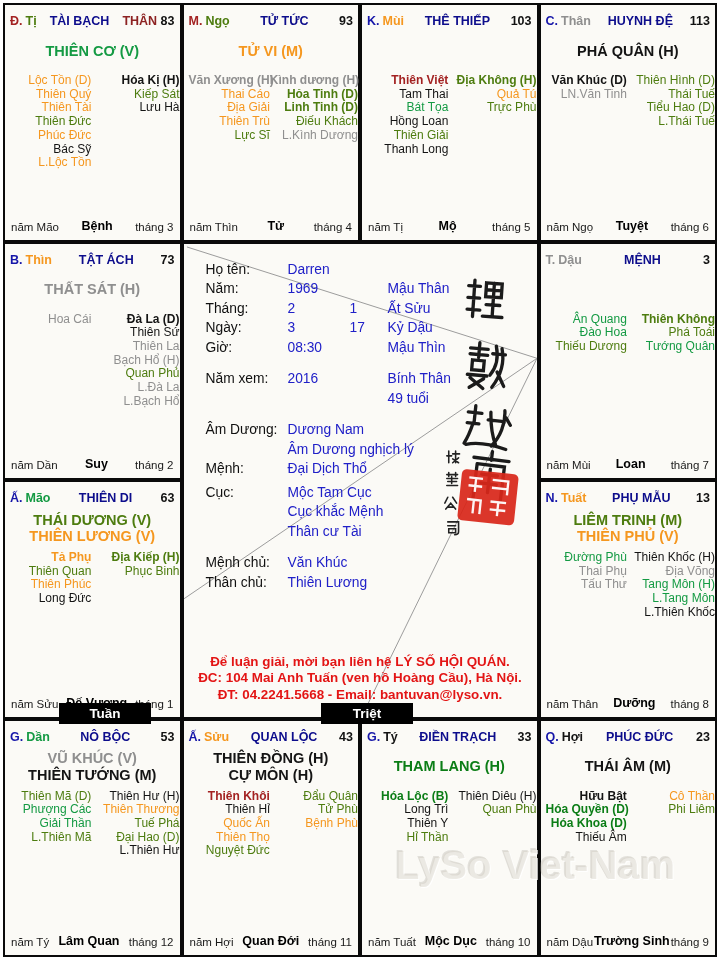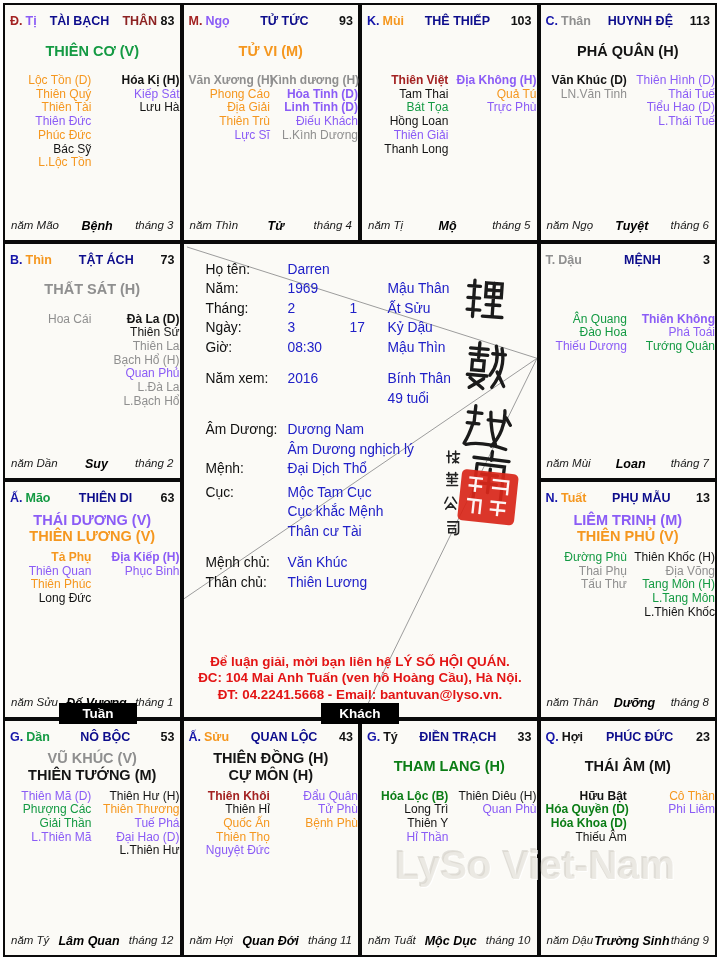--- a/index.html
+++ b/index.html
@@ -12,38 +12,38 @@
   .sb{flex:0 0 auto;}
   .stem{margin-right:3px;}
   .pname{flex:1 1 auto;text-align:center;color:#0d0d8c;}
   .pnum{flex:0 0 auto;text-align:right;color:#111;}
   .extra{color:#8d2222;}
   .mains{height:46px;display:flex;flex-direction:column;justify-content:center;text-align:center;font-weight:bold;font-size:14.5px;line-height:16.5px;white-space:nowrap;}
   .cols{display:flex;padding:0 0 0 5px;text-align:right;}
   .colL{width:48%;}
   .colR{width:52%;}
   .sl{font-size:12px;line-height:13.7px;white-space:nowrap;}
-  .foot{position:absolute;left:6px;right:6px;bottom:7px;display:flex;justify-content:space-between;align-items:flex-start;font-size:11.5px;color:#1a1a1a;font-style:italic;}
+  .foot{position:absolute;left:6px;right:6px;bottom:7px;display:flex;justify-content:space-between;align-items:flex-end;font-size:11.5px;color:#1a1a1a;}
   .stage{font-weight:bold;font-size:12.5px;color:#000;}
   
-  .bk{color:#141414}.gy{color:#8f8f8f}.or{color:#f5971f}.rd{color:#8b5cf6}
+  .bk{color:#141414}.gy{color:#8f8f8f}.or{color:#f5971f}.rd{color:#4d7c0f}
   .dr{color:#a32222}.gn{color:#149a43}.dg{color:#0b7d16}.bl{color:#1515a8}
   .b{font-weight:bold}
   
   #info{position:absolute;left:22px;top:18px;right:8px;z-index:2;}
   .crow{display:flex;height:19.5px;font-size:13.8px;font-weight:normal;align-items:baseline;white-space:nowrap;}
   .crow .cl{width:82px;color:#101010;}
   .crow .cv1{width:62px;color:#2020c8;}
   .crow .cv2{width:38px;color:#2020c8;}
   .crow .cv3{color:#2020c8;}
   .gapL{height:12px;} .gapS{height:4px;}
   #contact{position:absolute;left:4px;right:4px;top:410px;z-index:2;text-align:center;color:#e31515;font-weight:bold;font-size:13.4px;line-height:16.5px;white-space:nowrap;}
   #centersvg{position:absolute;inset:0;width:100%;height:100%;z-index:1;}
   
-  .badge{position:absolute;z-index:6;background:#000;color:#fff;font-weight:bold;font-size:13.5px;text-align:center;padding:2px 8px;width:62px;height:17px;line-height:17px;}
+  .badge{position:absolute;z-index:6;background:#000;color:#fff;font-weight:bold;font-size:13.5px;text-align:center;padding:2px 15px;width:62px;height:17px;line-height:17px;}
   #badge-tuan{left:56px;top:700px;}
   #badge-triet{left:318px;top:700px;}
   
   .wm{position:absolute;z-index:5;font-size:40px;font-weight:bold;color:rgba(216,211,200,0.45);text-shadow:1px 1px 0 rgba(255,255,255,.85),-1px -1px 0 rgba(170,165,155,.3);pointer-events:none;white-space:nowrap;}
   #wm1{left:34px;top:840px;}
   #wm2{left:392px;top:840px;}
 </style>
 </head>
 <body>
 
@@ -86,21 +86,21 @@
           <span class="sb"><span class="stem dr">M.</span><span class="branch rd">Ngọ</span></span>
           <span class="pname">TỬ TỨC</span>
           <span class="pnum">93</span>
         </div>
         <div class="mains">
           <div class="or">TỬ VI (M)</div>
         </div>
         <div class="cols">
           <div class="colL">
             <div class="sl gy b">Văn Xương (H)</div>
-            <div class="sl or">Phong Cáo</div>
+            <div class="sl or">Thai Cáo</div>
             <div class="sl or">Địa Giải</div>
             <div class="sl or">Thiên Trù</div>
             <div class="sl rd">Lực Sĩ</div>
           </div>
           <div class="colR">
             <div class="sl gy b">Kình dương (H)</div>
             <div class="sl rd b">Hỏa Tinh (D)</div>
             <div class="sl rd b">Linh Tinh (D)</div>
             <div class="sl rd">Điếu Khách</div>
             <div class="sl gy">L.Kình Dương</div>
@@ -546,16 +546,16 @@
         </div>
       </div>
     <div id="contact">
         <div>Để luận giải, mời bạn liên hệ LÝ SỐ HỘI QUÁN.</div>
         <div>ĐC: 104 Mai Anh Tuấn (ven hồ Hoàng Cầu), Hà Nội.</div>
         <div>ĐT: 04.2241.5668 - Email: bantuvan@lyso.vn.</div>
       </div>
   </div>
 
   <div class="badge" id="badge-tuan">Tuần</div>
-  <div class="badge" id="badge-triet">Khách</div>
+  <div class="badge" id="badge-triet">Triệt</div>
 
   <div class="wm" id="wm2">LySo Viet-Nam</div>
 </div>
 
 </body></html>

